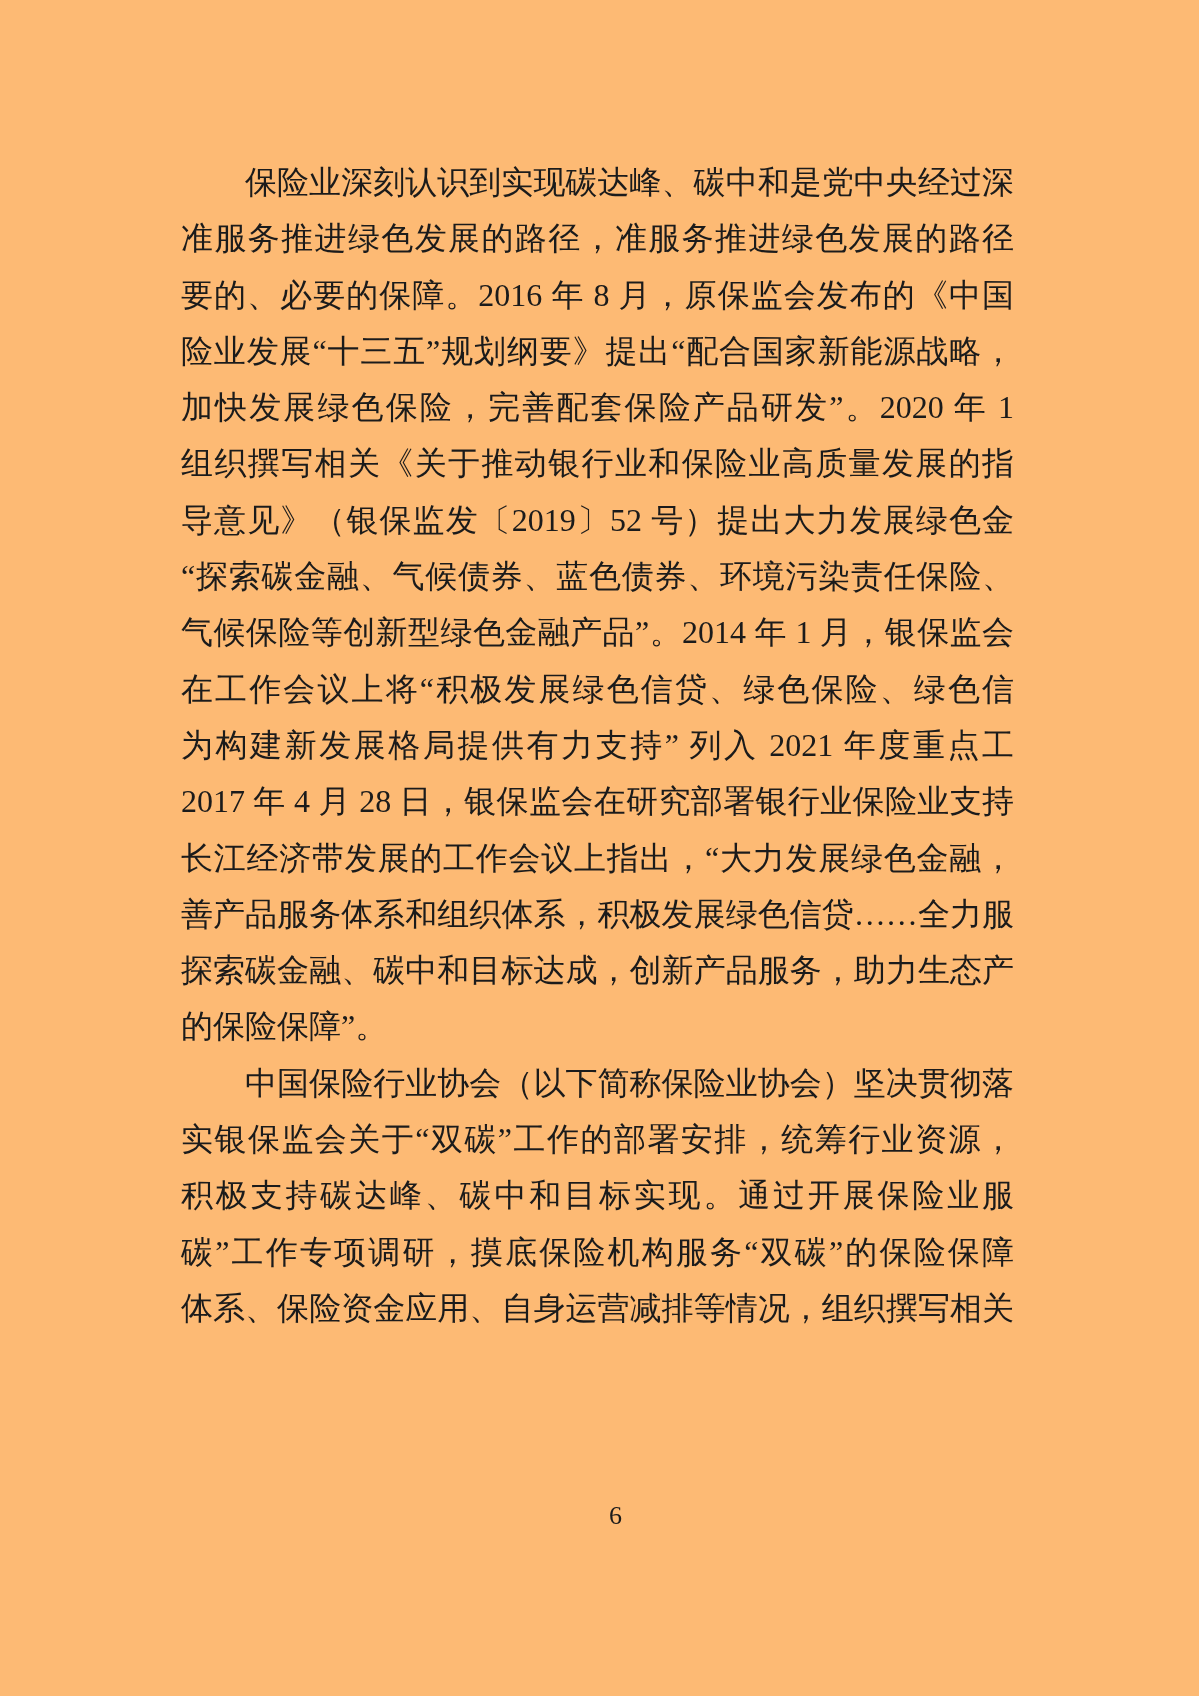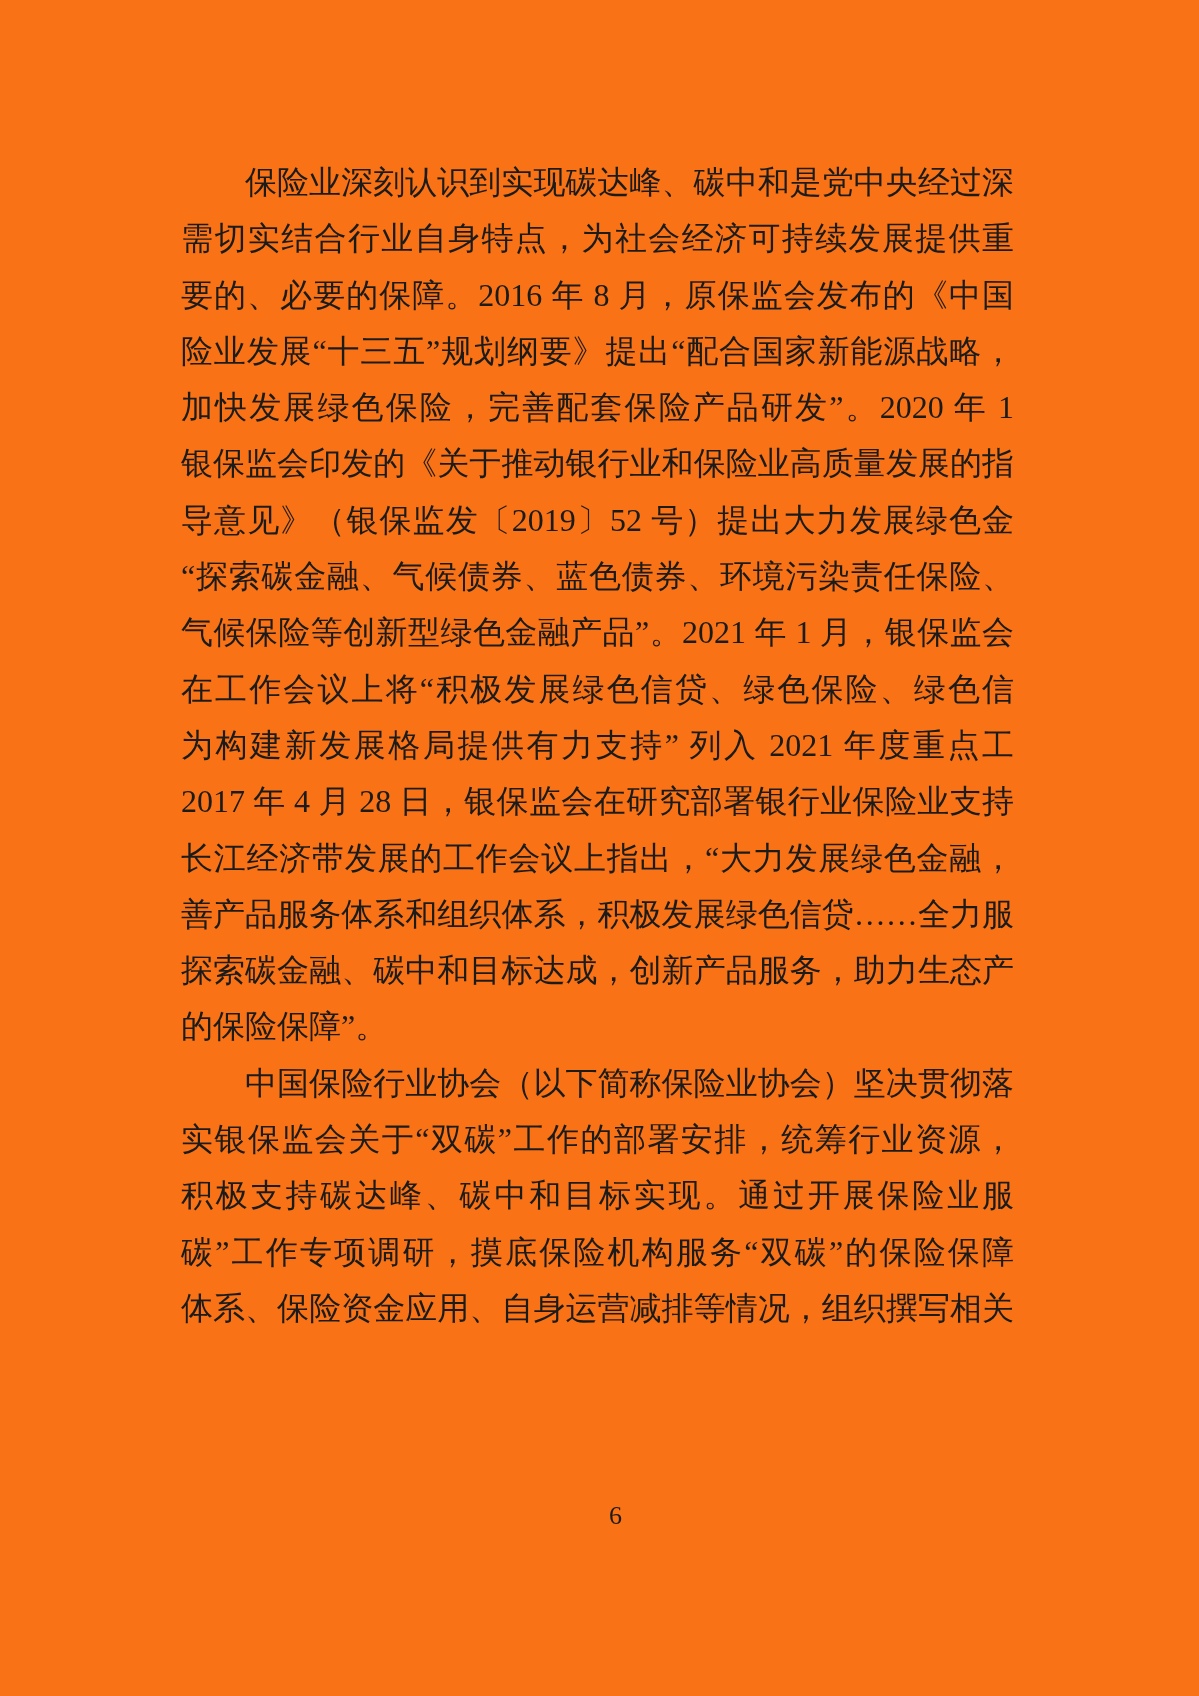--- a/index.html
+++ b/index.html
@@ -10,21 +10,21 @@
     position: relative;
     width: 1199px;
     height: 1696px;
     background: #ffffff;
     overflow: hidden;
     font-family: "Liberation Serif", "DejaVu Serif", serif;
   }
   .page {
     position: absolute;
     inset: 0;
-    background: #f97316;
+    background: #fdba74;
   }
   .text-body {
     position: absolute;
     left: 181px;
     top: 154px;
     width: 833px;
     color: #1b1b1b;
   }
   .paragraph {
     margin: 0;
@@ -61,28 +61,28 @@
     color: #1b1b1b;
   }
 </style>
 </head>
 <body>
 
 <div class="page">
   <main class="text-body" id="text-body">
       <div class="paragraph">
         <div class="line indent fill">保险业深刻认识到实现碳达峰、碳中和是党中央经过深</div>
-        <div class="line fill">需切实结合行业自身特点，为社会经济可持续发展提供重</div>
+        <div class="line fill">准服务推进绿色发展的路径，准服务推进绿色发展的路径</div>
         <div class="line fill">要的、必要的保障。2016 年 8 月，原保监会发布的《中国保</div>
         <div class="line fill">险业发展“十三五”规划纲要》提出“配合国家新能源战略，</div>
         <div class="line fill">加快发展绿色保险，完善配套保险产品研发”。2020 年 1 月，</div>
-        <div class="line fill">银保监会印发的《关于推动银行业和保险业高质量发展的指</div>
+        <div class="line fill">组织撰写相关《关于推动银行业和保险业高质量发展的指</div>
         <div class="line fill">导意见》（银保监发〔2019〕52 号）提出大力发展绿色金融，</div>
         <div class="line fill">“探索碳金融、气候债券、蓝色债券、环境污染责任保险、</div>
-        <div class="line fill">气候保险等创新型绿色金融产品”。2021 年 1 月，银保监会</div>
+        <div class="line fill">气候保险等创新型绿色金融产品”。2014 年 1 月，银保监会</div>
         <div class="line fill">在工作会议上将“积极发展绿色信贷、绿色保险、绿色信托，</div>
         <div class="line fill">为构建新发展格局提供有力支持” 列入 2021 年度重点工作。</div>
         <div class="line fill">2017 年 4 月 28 日，银保监会在研究部署银行业保险业支持</div>
         <div class="line fill">长江经济带发展的工作会议上指出，“大力发展绿色金融，完</div>
         <div class="line fill">善产品服务体系和组织体系，积极发展绿色信贷……全力服</div>
         <div class="line fill">探索碳金融、碳中和目标达成，创新产品服务，助力生态产品</div>
         <div class="line">的保险保障”。</div>
       </div>
       <div class="paragraph">
         <div class="line indent fill">中国保险行业协会（以下简称保险业协会）坚决贯彻落</div>

